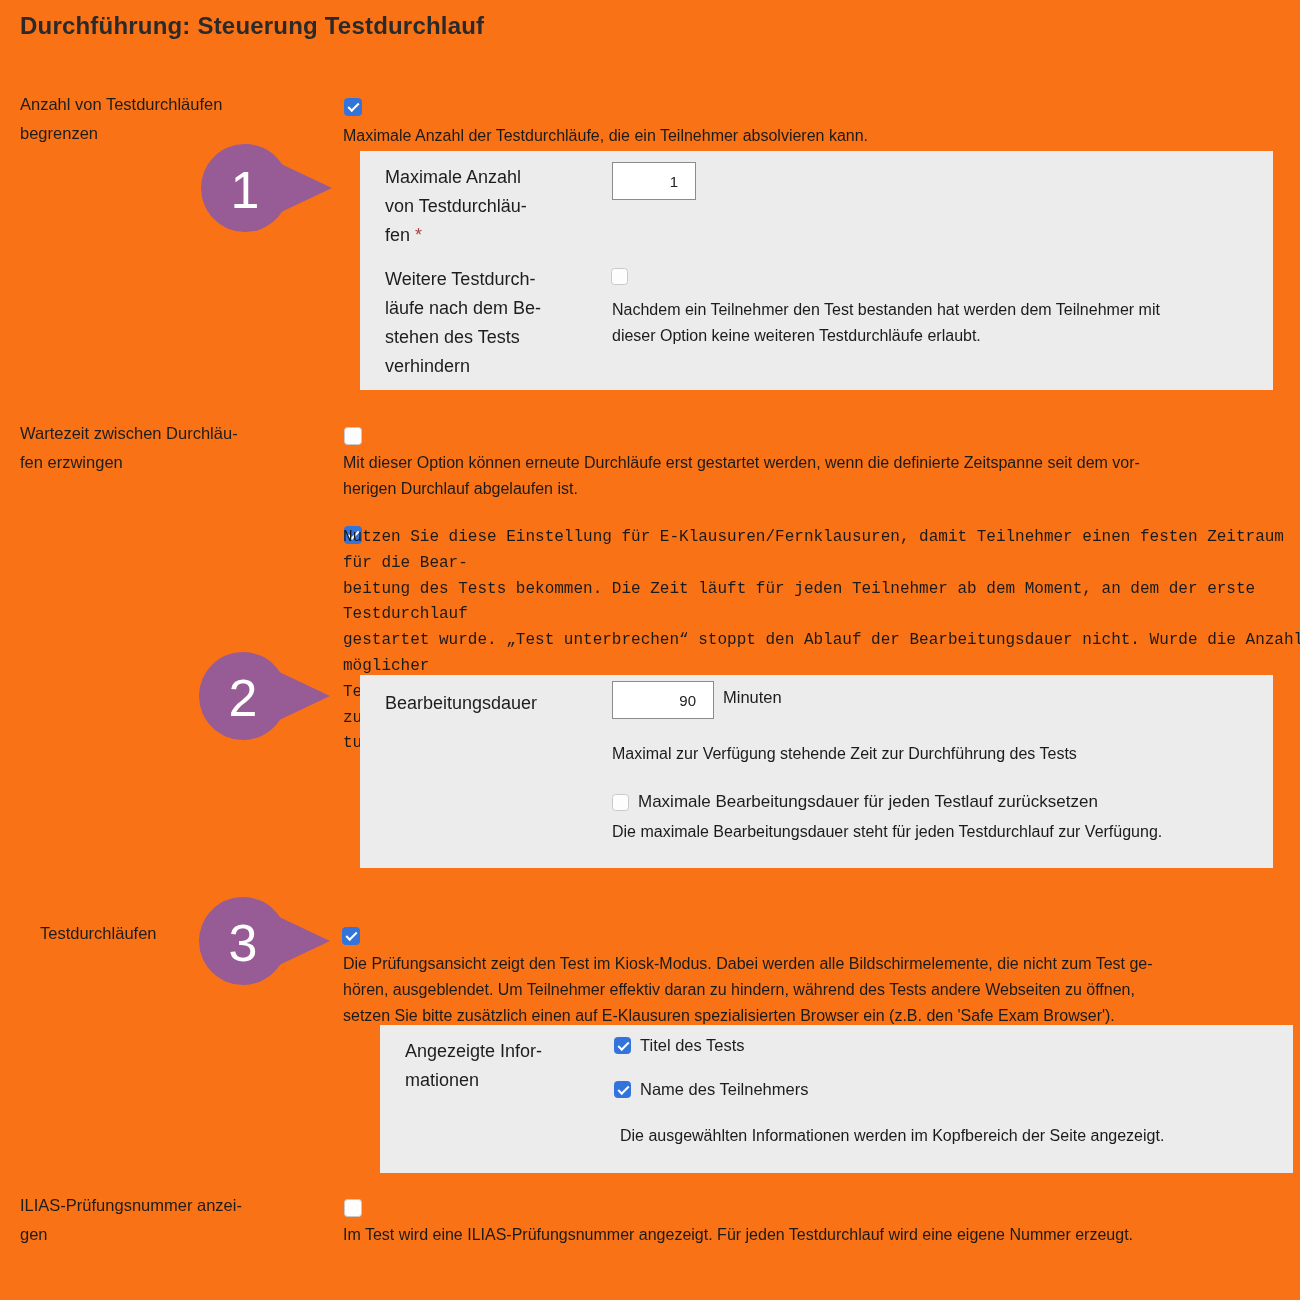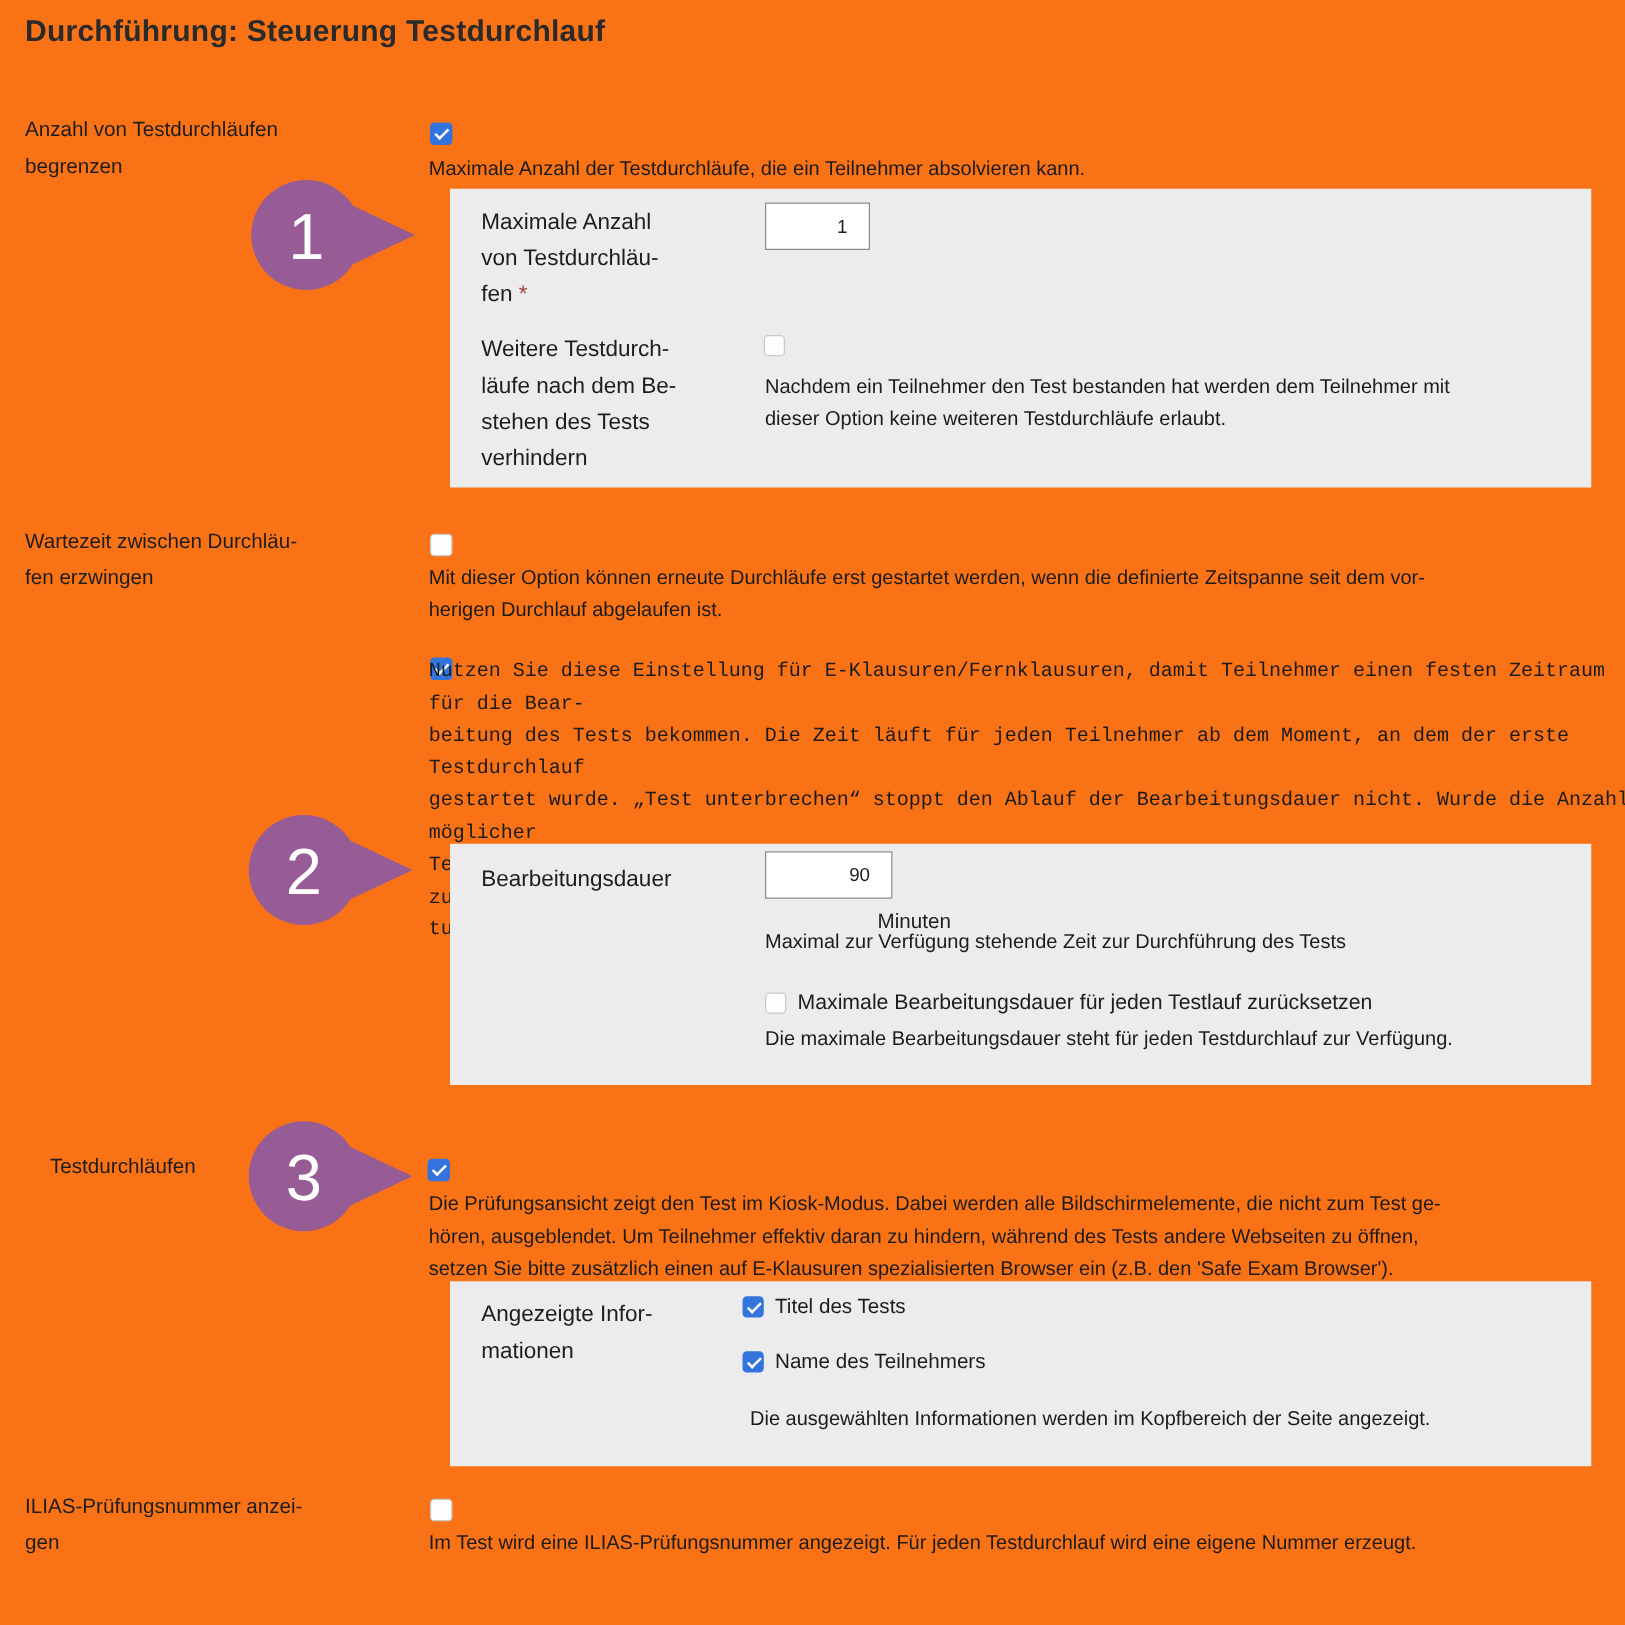--- a/index.html
+++ b/index.html
@@ -77,36 +77,36 @@
     </span>
   <div class="abs help tight lines" style="left:343px;top:525px;font-family:Liberation Mono, monospace;">Nutzen Sie diese Einstellung für E-Klausuren/Fernklausuren, damit Teilnehmer einen festen Zeitraum für die Bear-
 beitung des Tests bekommen. Die Zeit läuft für jeden Teilnehmer ab dem Moment, an dem der erste Testdurchlauf
 gestartet wurde. „Test unterbrechen“ stoppt den Ablauf der Bearbeitungsdauer nicht. Wurde die Anzahl möglicher
 Testdurchläufe eingeschränkt, erscheint im Reiter „Dashboard“ eine Funktion, um Teilnehmern zusätzliche Bearbei-
 tungszeit zu gewähren.</div>
 
   <div class="abs panel" style="left:360px;top:675px;width:913px;height:193px;">
     <div class="abs panel-label" style="left:25px;top:14px;">Bearbeitungsdauer</div>
     <input class="num-input" style="left: 252px; top: 6px; width: 102px;" value="90">
-    <div class="abs unit" style="left:342px;top:13px;margin-top:40px;">Minuten</div>
+    <div class="abs unit" style="left:363px;top:13px;">Minuten</div>
     <div class="abs help" style="left:252px;top:66px;">Maximal zur Verfügung stehende Zeit zur Durchführung des Tests</div>
     <span class="cb sm" style="left:252px;top:119px;"></span>
     <div class="abs reset-label" style="left:278px;top:117px;">Maximale Bearbeitungsdauer für jeden Testlauf zurücksetzen</div>
     <div class="abs help" style="left:252px;top:144px;">Die maximale Bearbeitungsdauer steht für jeden Testdurchlauf zur Verfügung.</div>
   </div>
 
   <div class="abs row-label" style="left:40px;top:919px;">Testdurchläufen</div>
   <span class="cb checked" style="left:342px;top:927px;">
       <i class="tick"></i>
     </span>
   <div class="abs help lines" style="left:343px;top:951px;">Die Prüfungsansicht zeigt den Test im Kiosk-Modus. Dabei werden alle Bildschirmelemente, die nicht zum Test ge-
 hören, ausgeblendet. Um Teilnehmer effektiv daran zu hindern, während des Tests andere Webseiten zu öffnen,
 setzen Sie bitte zusätzlich einen auf E-Klausuren spezialisierten Browser ein (z.B. den 'Safe Exam Browser').</div>
 
-  <div class="abs panel" style="left:360px;top:1025px;width:913px;height:148px;">
+  <div class="abs panel" style="left:380px;top:1025px;width:913px;height:148px;">
     <div class="abs panel-label lines" style="left:25px;top:12px;">Angezeigte Infor-
 mationen</div>
     <span class="cb sm checked" style="left:234px;top:12px;">
         <i class="tick"></i>
       </span>
     <div class="abs opt-label" style="left:260px;top:11px;">Titel des Tests</div>
     <span class="cb sm checked" style="left:234px;top:56px;">
         <i class="tick"></i>
       </span>
     <div class="abs opt-label" style="left:260px;top:55px;">Name des Teilnehmers</div>

